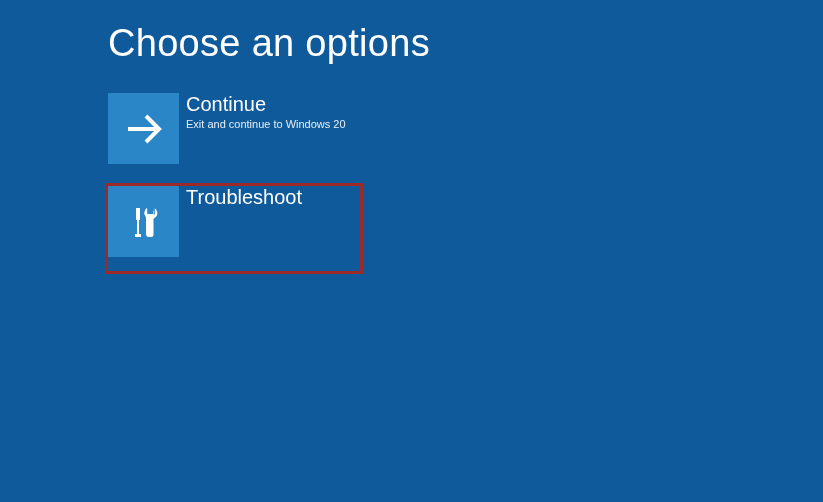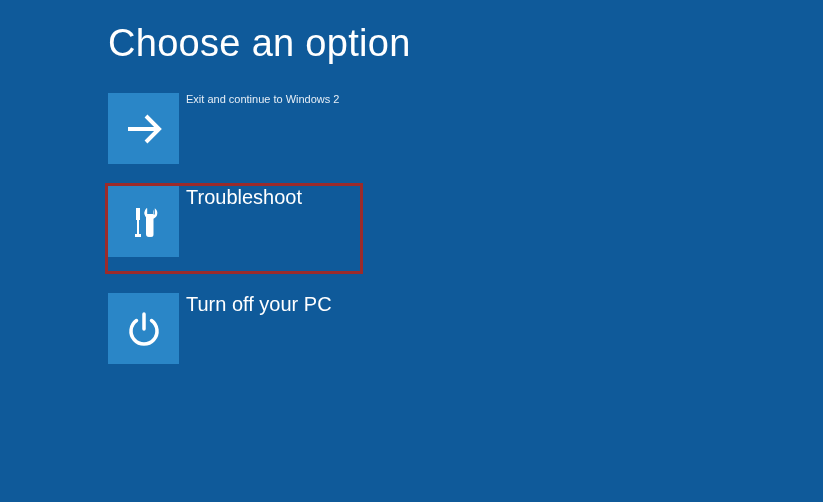--- a/index.html
+++ b/index.html
@@ -62,33 +62,34 @@
       font-size: 11px;
       font-weight: 300;
       line-height: 1.25;
       color: #e6eef6;
     }
   </style>
 </head>
 <body>
 
 <div class="container">
-  <h1 class="page-title">Choose an option</h1>
+  <h1 class="page-title">Choose an options</h1>
 
   <div class="option">
     <div class="tile">
       <svg width="44" height="44" viewBox="0 0 44 44">
         <g stroke="#ffffff" stroke-width="4" fill="none" stroke-linecap="butt" stroke-linejoin="miter">
           <line x1="6" y1="22" x2="36" y2="22"></line>
           <polyline points="24,9 37,22 24,35"></polyline>
         </g>
       </svg>
     </div>
     <div class="text">
-      <div class="opt-sub">Exit and continue to Windows 2</div>
+      <div class="opt-title">Continue</div>
+      <div class="opt-sub">Exit and continue to Windows 20</div>
     </div>
   </div>
 
   <div class="option highlighted">
     <div class="tile">
       <svg width="44" height="44" viewBox="0 0 44 44">
         <g fill="#ffffff">
 
           <rect x="14" y="8" width="4" height="12"></rect>
           <rect x="15" y="20" width="2" height="14"></rect>
@@ -99,27 +100,13 @@
           <path d="M25.2 8.2 a6 6 0 0 0 1.3 10.5 l0 15.8 a2.5 2.5 0 0 0 5 0 l0 -15.8 a6 6 0 0 0 1.3 -10.5 l0 6.3 l-7.6 0 z" fill="#ffffff"></path>
           <rect x="26.3" y="7" width="5" height="7" fill="#2a86c7"></rect>
         </g>
       </svg>
     </div>
     <div class="text">
       <div class="opt-title">Troubleshoot</div>
     </div>
   </div>
 
-  <div class="option">
-    <div class="tile">
-      <svg width="44" height="44" viewBox="0 0 44 44">
-        <g stroke="#ffffff" stroke-width="3.5" fill="none" stroke-linecap="round">
-          <path d="M 14.5 13.5 A 13 13 0 1 0 29.5 13.5"></path>
-          <line x1="22" y1="7" x2="22" y2="22"></line>
-        </g>
-      </svg>
-    </div>
-    <div class="text">
-      <div class="opt-title">Turn off your PC</div>
-      <div class="opt-sub"></div>
-    </div>
-  </div>
 </div>
 
 </body></html>

